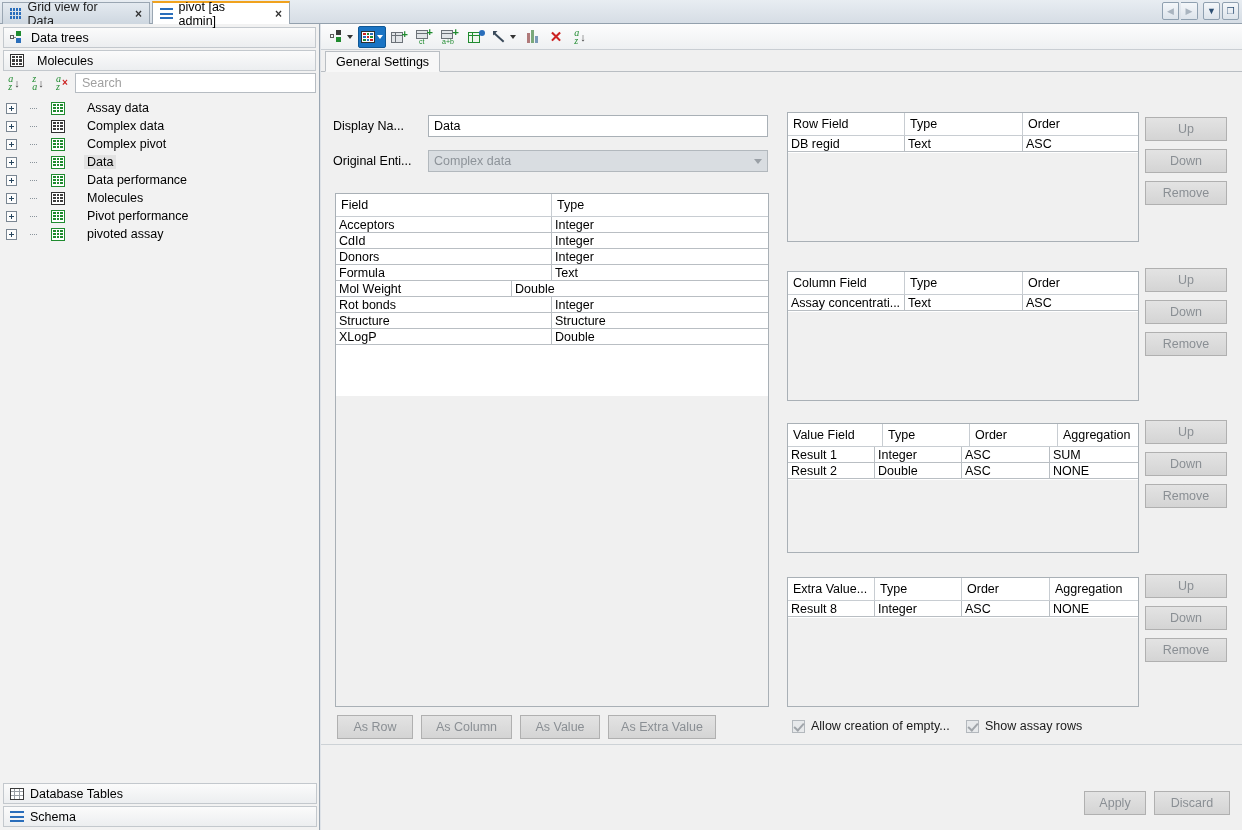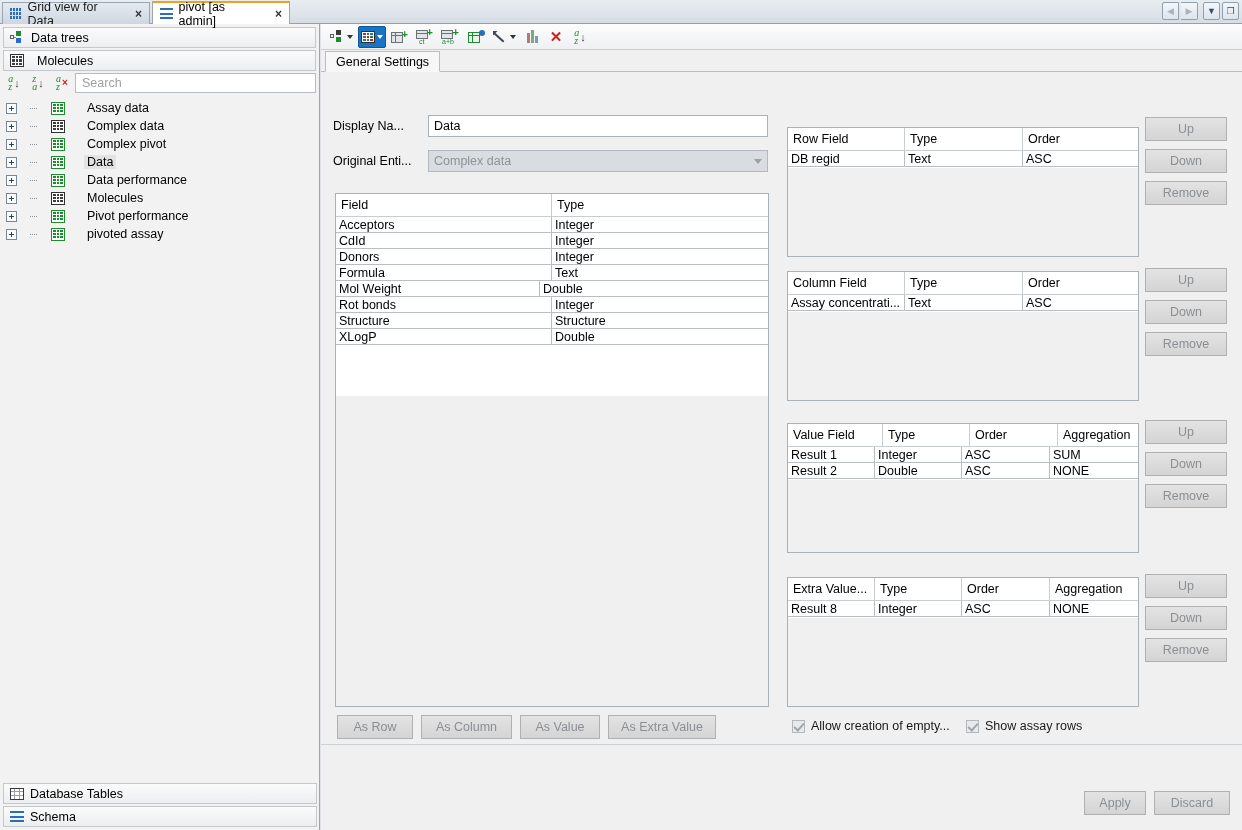--- a/index.html
+++ b/index.html
@@ -553,21 +553,21 @@
         </div>
         <div class="row">
           <div class="cell" style="width:216px;">Donors</div>
           <div class="cell" style="flex:1;">Integer</div>
         </div>
         <div class="row">
           <div class="cell" style="width:216px;">Formula</div>
           <div class="cell" style="flex:1;">Text</div>
         </div>
         <div class="row">
-          <div class="cell" style="width:204px;">Mol Weight</div>
+          <div class="cell" style="width:176px;">Mol Weight</div>
           <div class="cell" style="flex:1;">Double</div>
         </div>
         <div class="row">
           <div class="cell" style="width:216px;">Rot bonds</div>
           <div class="cell" style="flex:1;">Integer</div>
         </div>
         <div class="row">
           <div class="cell" style="width:216px;">Structure</div>
           <div class="cell" style="flex:1;">Structure</div>
         </div>
@@ -576,21 +576,21 @@
           <div class="cell" style="flex:1;">Double</div>
         </div>
         <div class="filler" style="position:absolute;left:0;right:0;bottom:0;height:310px;"></div>
       </div>
 
       <div class="sbtn" style="left:16px;top:643px;width:76px;">As Row</div>
       <div class="sbtn" style="left:100px;top:643px;width:91px;">As Column</div>
       <div class="sbtn" style="left:199px;top:643px;width:80px;">As Value</div>
       <div class="sbtn" style="left:287px;top:643px;width:108px;">As Extra Value</div>
 
-      <div class="tbl" style="left:466px;top:55px;width:352px;height:130px;text-align:center;">
+      <div class="tbl" style="left:466px;top:40px;width:352px;height:130px;text-align:center;">
         <div class="hrow">
           <div class="hcell" style="width:117px;">Row Field</div>
           <div class="hcell" style="width:118px;">Type</div>
           <div class="hcell" style="flex:1;">Order</div>
         </div>
         <div class="row">
           <div class="cell" style="width:117px;">DB regid</div>
           <div class="cell" style="width:118px;">Text</div>
           <div class="cell" style="flex:1;">ASC</div>
         </div>

